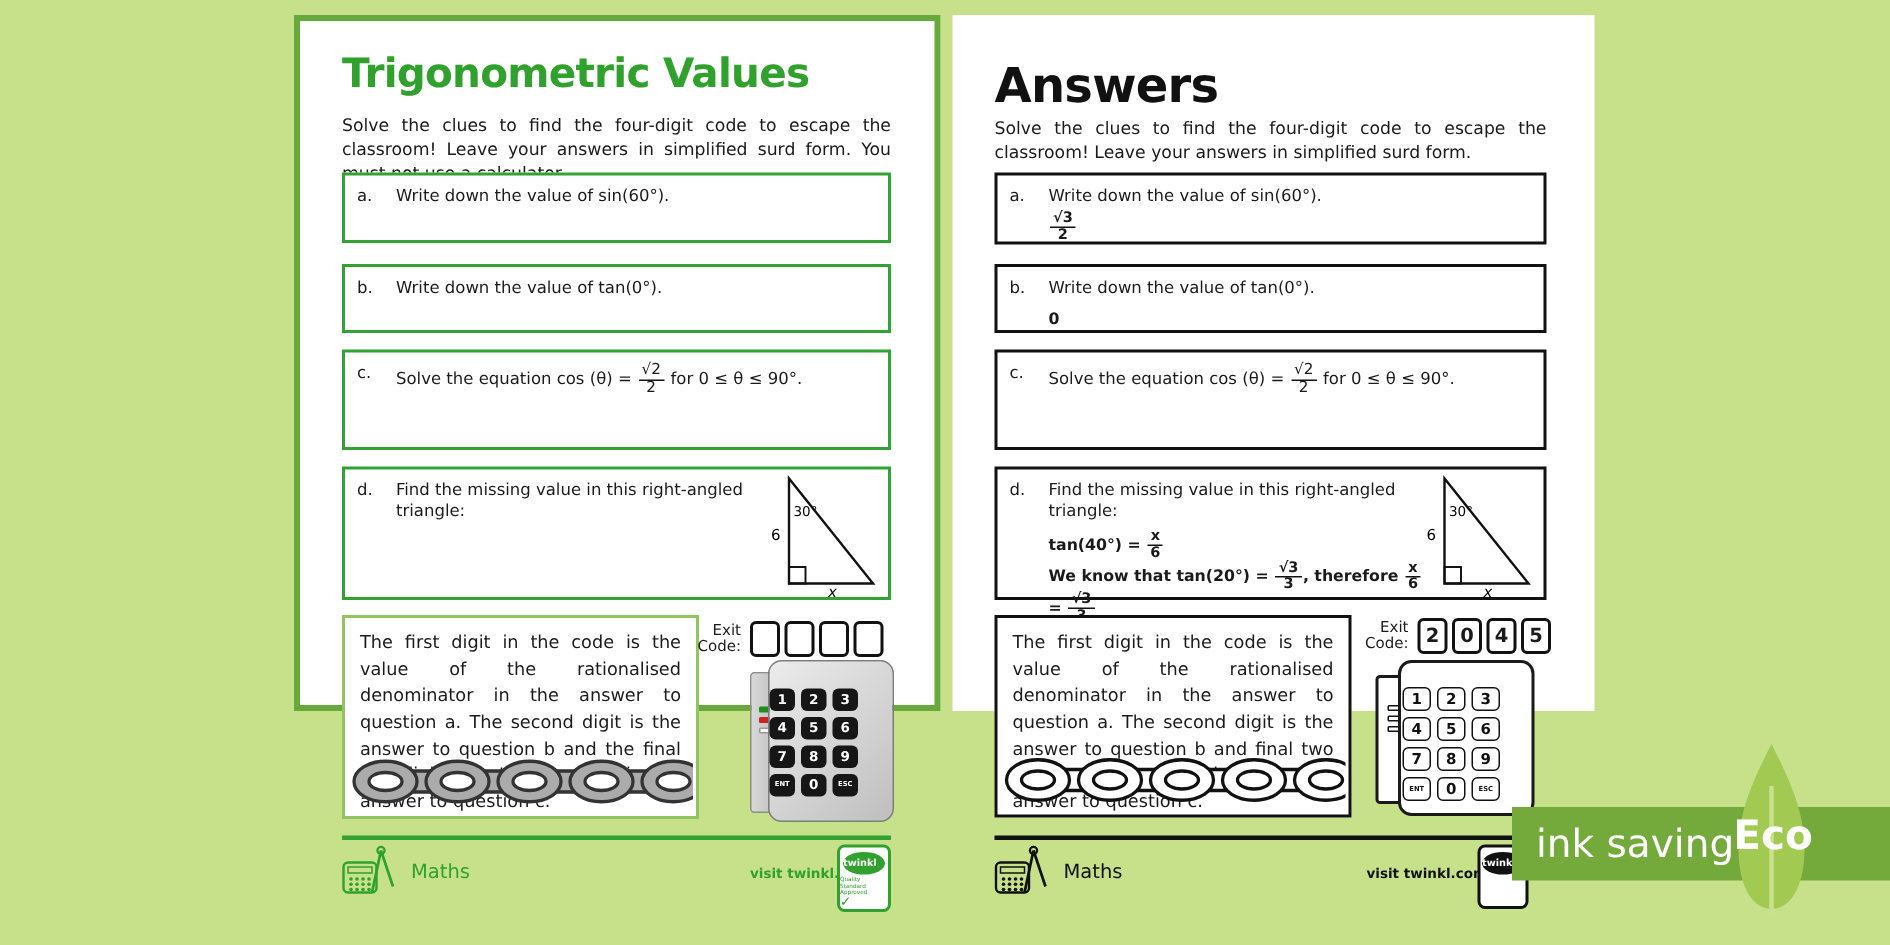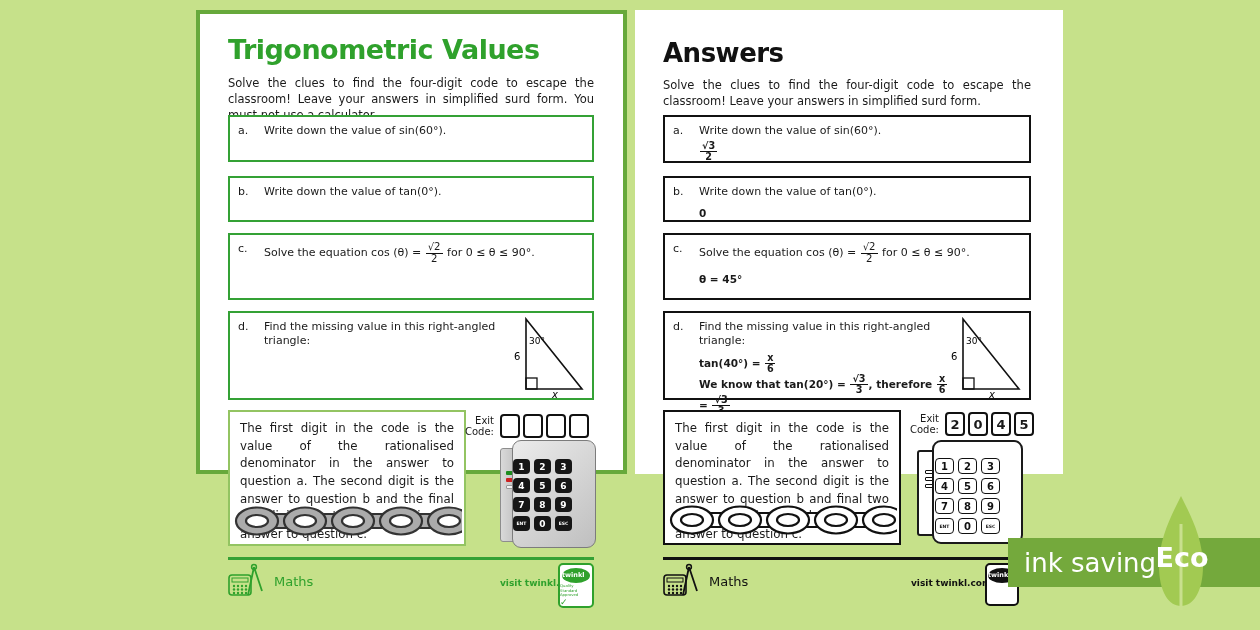--- a/index.html
+++ b/index.html
@@ -210,21 +210,21 @@
   <div class="abs footer-site" style="left:300px; top:564px; color:#2fa12c;">visit twinkl.com</div>
   <div class="badge" style="left:358px; top:549px; width:36px; height:45px; border:2px solid #2fa12c;">
     <div class="cloud" style="background:#2fa12c;">twinkl</div>
     <div class="sub" style="color:#2fa12c;">Quality Standard Approved</div>
     <div class="check" style="color:#2fa12c;">✓</div>
   </div>
 </div>
 
 <div class="page" id="right-page">
 
-  <div class="abs title" style="left:28px; top:28px; font-size:26px; color:#111;">Answers</div>
+  <div class="abs title" style="left:28px; top:28px; font-size:32px; color:#111;">Answers</div>
 
   <div class="abs intro" style="left:28px; top:67px; width:368px;">Solve the clues to find the four-digit code to escape the classroom! Leave your answers in simplified surd form.</div>
 
   <div class="qbox" style="left:28px; top:105px; width:368px; height:48px; border:2px solid #111;">
     <div class="qrow">
       <span class="qlabel">a.</span>
       <span class="qtext">Write down the value of sin(60°).</span>
     </div>
     <div class="ans" style="margin:3px 0 0 34px;">
       <span class="frac"><span class="fr-num">√3</span><span class="fr-den">2</span></span>
@@ -239,21 +239,20 @@
     <div class="ans" style="margin:8px 0 0 34px;">0</div>
   </div>
 
   <div class="qbox" style="left:28px; top:223px; width:368px; height:67px; border:2px solid #111;">
     <div class="qrow">
       <span class="qlabel">c.</span>
       <span class="qtext">
         <span>Solve the equation cos (θ) = </span><span class="frac"><span class="fr-num">√2</span><span class="fr-den">2</span></span><span> for 0 ≤ θ ≤ 90°.</span>
       </span>
     </div>
-    <div class="ans" style="margin:9px 0 0 34px;">θ = 45°</div>
   </div>
 
   <div class="qbox" style="left:28px; top:301px; width:368px; height:89px; border:2px solid #111;">
     <div class="qrow" style="padding-right:84px;">
       <span class="qlabel">d.</span>
       <span class="qtext">Find the missing value in this right-angled triangle:</span>
     </div>
     <div class="ans" style="margin:4px 0 0 34px; line-height:1.5; width:250px;">
       <div>
         <span>tan(40°) = </span><span class="frac"><span class="fr-num">x</span><span class="fr-den">6</span></span>

